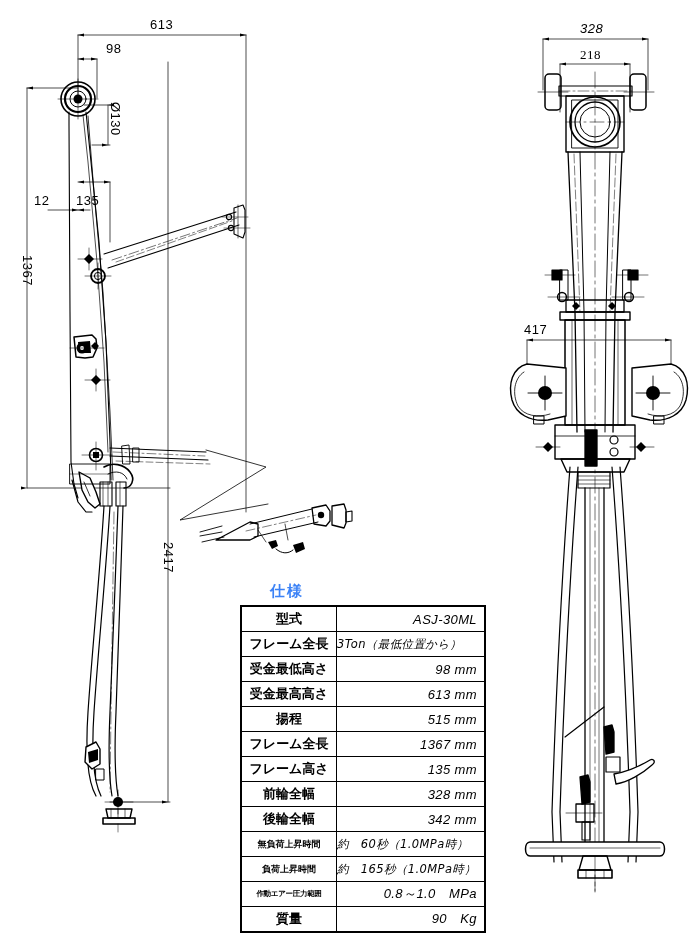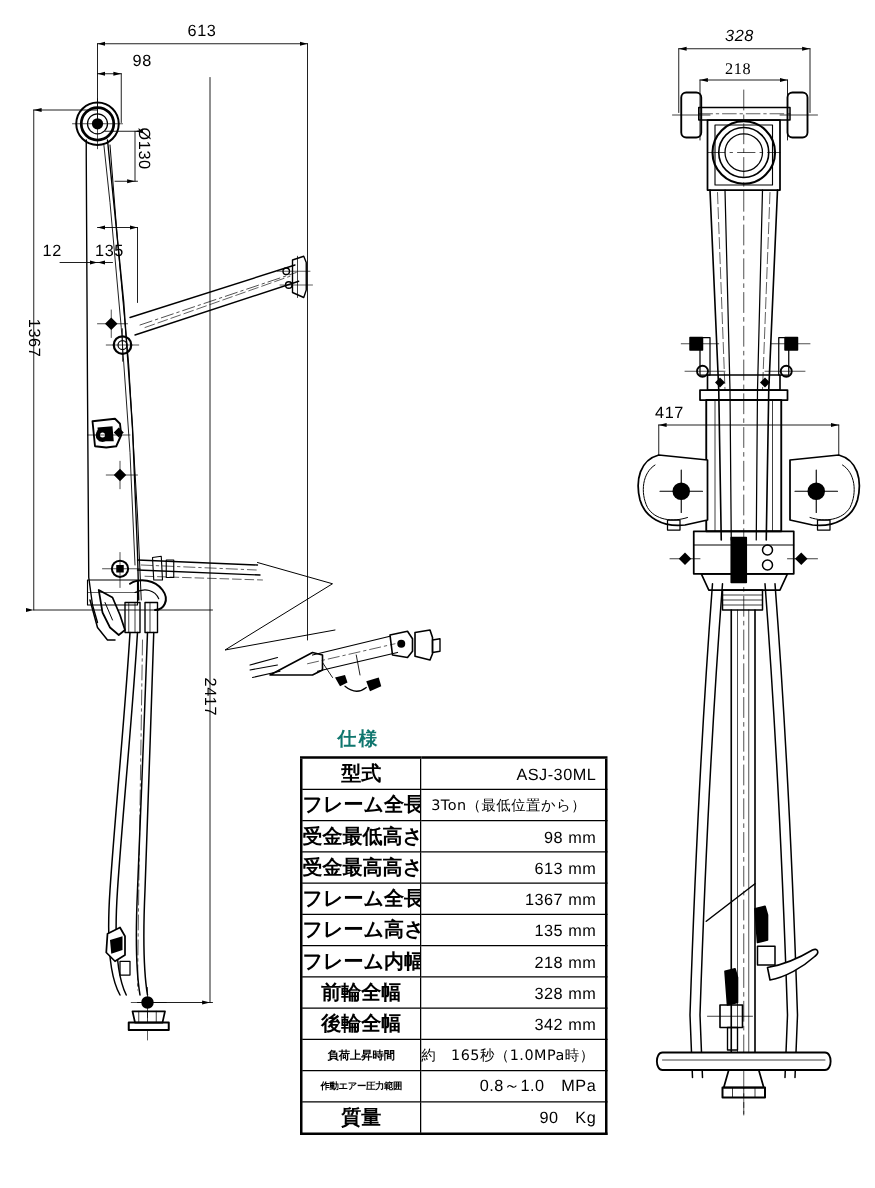--- a/index.html
+++ b/index.html
@@ -50,56 +50,57 @@
     left: 240px;
     top: 570px;
   }
   #spec-title {
     font-family: "DejaVu Sans", "Liberation Sans", sans-serif;
     font-size: 15px;
     font-weight: bold;
     letter-spacing: 2px;
     margin-left: 30px;
     margin-bottom: 4px;
-    color: #0f766e;
+    color: #3b82f6;
   }
   table.spec {
     border-collapse: collapse;
     border: 2.5px solid #000;
     table-layout: fixed;
     width: 246px;
     background: #fff;
   }
   table.spec td {
     border: 1.2px solid #000;
     padding: 0;
     height: 24px;
     vertical-align: middle;
   }
   table.spec td.lbl {
     width: 94px;
     text-align: center;
     font-family: "DejaVu Sans", "Liberation Sans", sans-serif;
-    font-size: 16px;
+    font-size: 13px;
     font-weight: bold;
     letter-spacing: 0px;
     white-space: nowrap;
     overflow: hidden;
   }
   table.spec td.lbl.tiny { font-size: 7.5px; letter-spacing: -0.3px; }
   table.spec td.lbl.mid  { font-size: 9px; }
   table.spec td.val {
     text-align: right;
     padding-right: 7px;
     font-family: "Liberation Sans", "DejaVu Sans", sans-serif;
     font-size: 13px;
     letter-spacing: 0.4px;
     white-space: nowrap;
-  }
-  table.spec td.val.ctr { text-align: right; padding-right: 15px; }
+    font-style: italic;
+  }
+  table.spec td.val.ctr { text-align: left; padding-right: 0; }
   table.spec td.val.jp  { font-family: "DejaVu Sans", "Liberation Sans", sans-serif; font-size: 11.5px; }
   table.spec tr.thick-top td { border-top-width: 2.5px; }
 </style>
 </head>
 <body>
 
 <div id="sheet">
 
   <svg class="drawing" viewBox="0 0 700 950">
     <defs>
@@ -436,38 +437,42 @@
         </tr>
         <tr>
           <td class="lbl">受金最低高さ</td>
           <td class="val">98 mm</td>
         </tr>
         <tr>
           <td class="lbl">受金最高高さ</td>
           <td class="val">613 mm</td>
         </tr>
         <tr>
+          <td class="lbl">揚程</td>
+          <td class="val">515 mm</td>
+        </tr>
+        <tr>
           <td class="lbl">フレーム全長</td>
           <td class="val">1367 mm</td>
         </tr>
         <tr>
           <td class="lbl">フレーム高さ</td>
           <td class="val">135 mm</td>
         </tr>
         <tr>
-          <td class="lbl">フレーム内幅</td>
-          <td class="val">218 mm</td>
-        </tr>
-        <tr>
           <td class="lbl">前輪全幅</td>
           <td class="val">328 mm</td>
         </tr>
         <tr>
           <td class="lbl">後輪全幅</td>
           <td class="val">342 mm</td>
+        </tr>
+        <tr>
+          <td class="lbl mid">無負荷上昇時間</td>
+          <td class="val ctr jp">約　60秒（1.0MPa時）</td>
         </tr>
         <tr>
           <td class="lbl mid">負荷上昇時間</td>
           <td class="val ctr jp">約　165秒（1.0MPa時）</td>
         </tr>
         <tr>
           <td class="lbl tiny">作動エアー圧力範囲</td>
           <td class="val">0.8～1.0　MPa</td>
         </tr>
         <tr>

